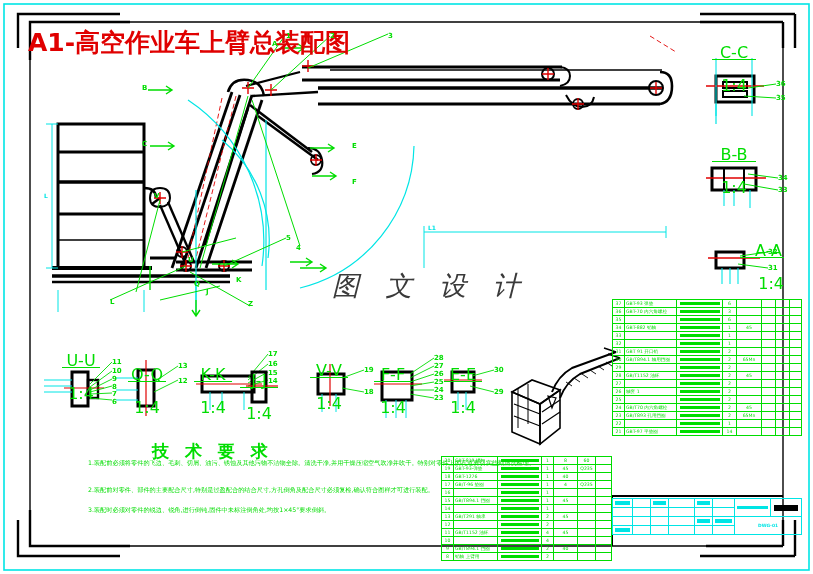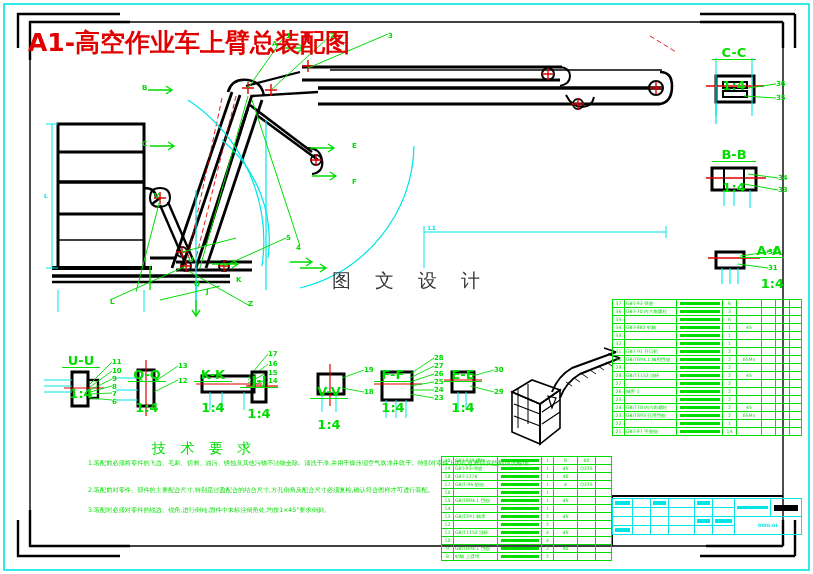--- a/index.html
+++ b/index.html
@@ -6,35 +6,35 @@
   body{width:813px;height:574px;position:relative;overflow:hidden;
        font-family:"DejaVu Sans","Liberation Sans",sans-serif;}
   .page{position:absolute;left:0;top:0;width:813px;height:574px;background:#fff;}
   svg.layer{position:absolute;left:0;top:0;width:813px;height:574px;}
   .txt{position:absolute;white-space:pre;}
 
   
   #dwg-title{left:28px;top:26px;color:#e00000;font-size:25px;font-weight:bold;
              letter-spacing:0px;font-family:"DejaVu Sans","Liberation Sans",sans-serif;}
   
-  #watermark{left:332px;top:268px;color:#3a3a3a;font-size:19px;letter-spacing:9px;
-             font-family:"DejaVu Serif","Liberation Serif",serif;}
+  #watermark{left:332px;top:268px;color:#3a3a3a;font-size:27px;letter-spacing:9px;
+             font-family:"DejaVu Serif","Liberation Serif",serif;font-style:italic;}
 
   
-  .seclab{color:#00dd00;font-size:13px;text-align:center;line-height:10px;font-weight:bold;}
+  .seclab{color:#00dd00;font-size:16px;text-align:center;line-height:10px;font-weight:normal;}
   .seclab .nm{display:block;border-bottom:1px solid #00dd00;padding:0 2px 1px 2px;}
   .seclab .sc{display:block;padding-top:1px;}
 
   
   .ldn{color:#00dd00;font-size:7px;font-weight:bold;}
   
   .dimn{color:#00e5e5;font-size:6px;font-weight:bold;}
 
   
-  #tech-title{left:152px;top:440px;color:#00dd00;font-size:14px;font-weight:normal;letter-spacing:5px;}
+  #tech-title{left:152px;top:440px;color:#00dd00;font-size:17px;font-weight:bold;letter-spacing:5px;}
   .techline{color:#00dd00;font-size:6.2px;line-height:7.6px;left:88px;width:246px;}
 
   
   .tbl{position:absolute;border-collapse:collapse;table-layout:fixed;}
   .tbl td{border:1px solid #00dd00;color:#00dd00;font-size:4.6px;padding:0;
           height:7px;overflow:hidden;text-align:center;line-height:7px;}
   .tbl td.l{text-align:left;padding-left:1px;}
   .blk{background:#00dd00;display:block;height:3.5px;margin:1.5px 2px;}
   .blkc{background:#00e5e5;display:block;height:3.5px;margin:1.5px 2px;}
 
@@ -431,21 +431,21 @@
 
 <div class="txt seclab" style="left:194px;top:350px;width:38px;">
   <span class="nm">K-K</span>
   <span class="sc">1:4</span>
 </div>
 <div class="txt ldn" style="left:268px;top:350px;">17</div>
 <div class="txt ldn" style="left:268px;top:360px;">16</div>
 <div class="txt ldn" style="left:268px;top:369px;">15</div>
 <div class="txt ldn" style="left:268px;top:377px;">14</div>
 
-<div class="txt seclab" style="left:310px;top:367px;width:38px;">
+<div class="txt seclab" style="left:310px;top:346px;width:38px;">
   <span class="nm">V-V</span>
   <span class="sc">1:4</span>
 </div>
 <div class="txt ldn" style="left:364px;top:366px;">19</div>
 <div class="txt ldn" style="left:364px;top:388px;">18</div>
 
 <div class="txt seclab" style="left:240px;top:356px;width:38px;">
   <span class="nm">J-J</span>
   <span class="sc">1:4</span>
 </div>

